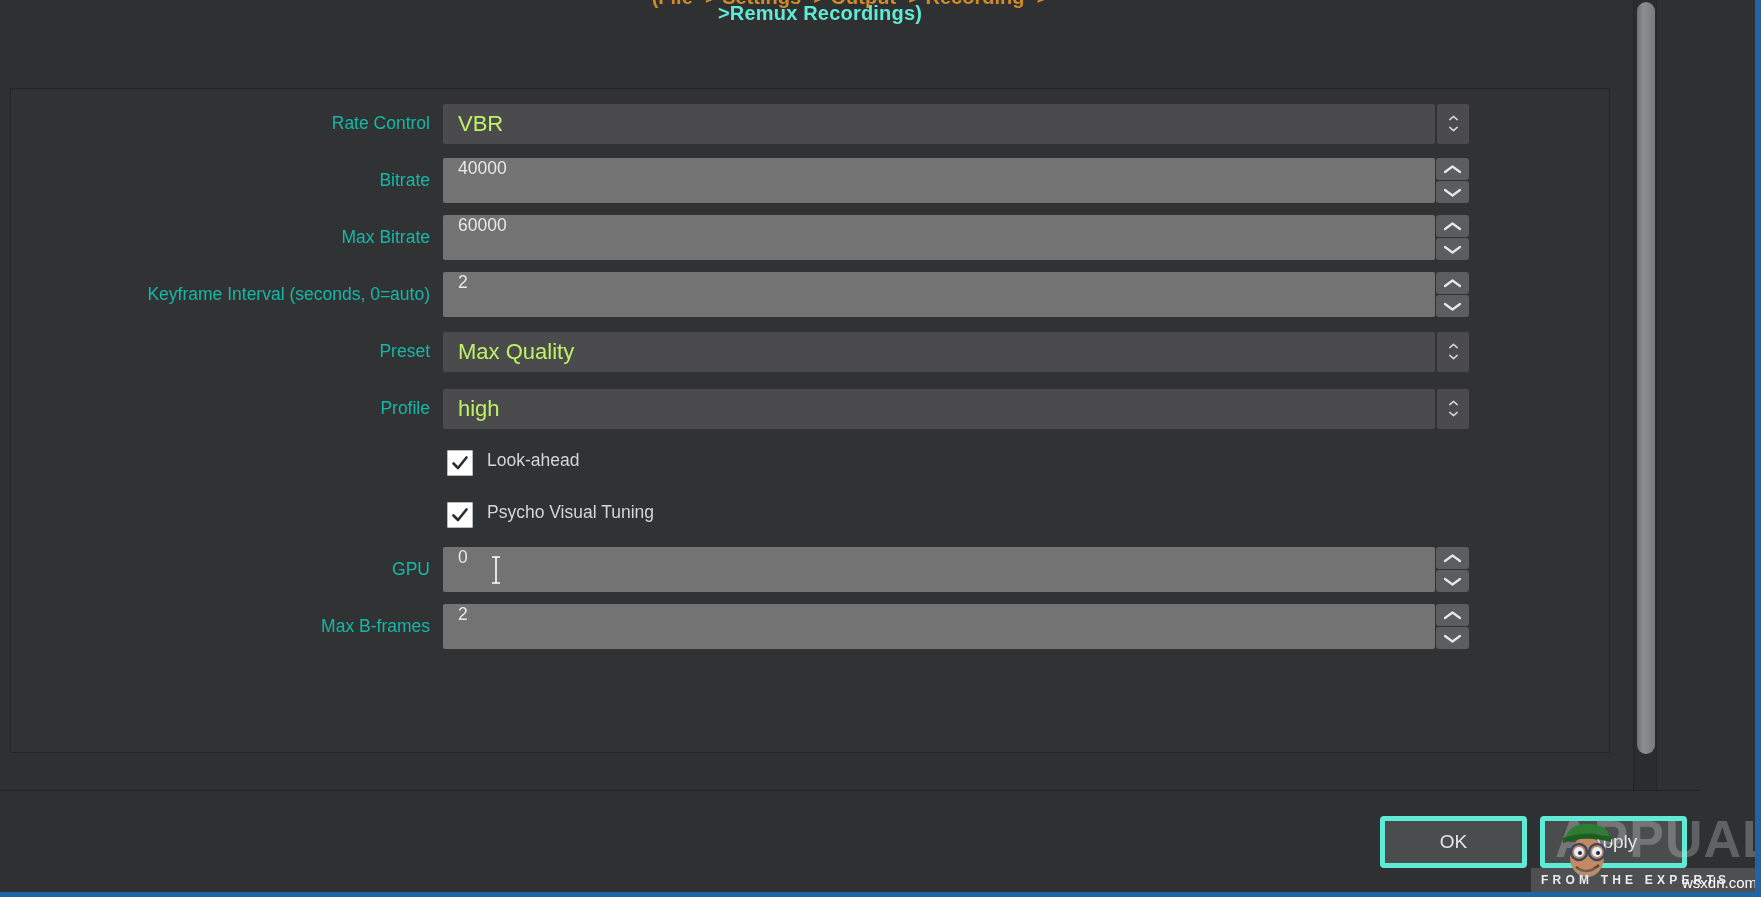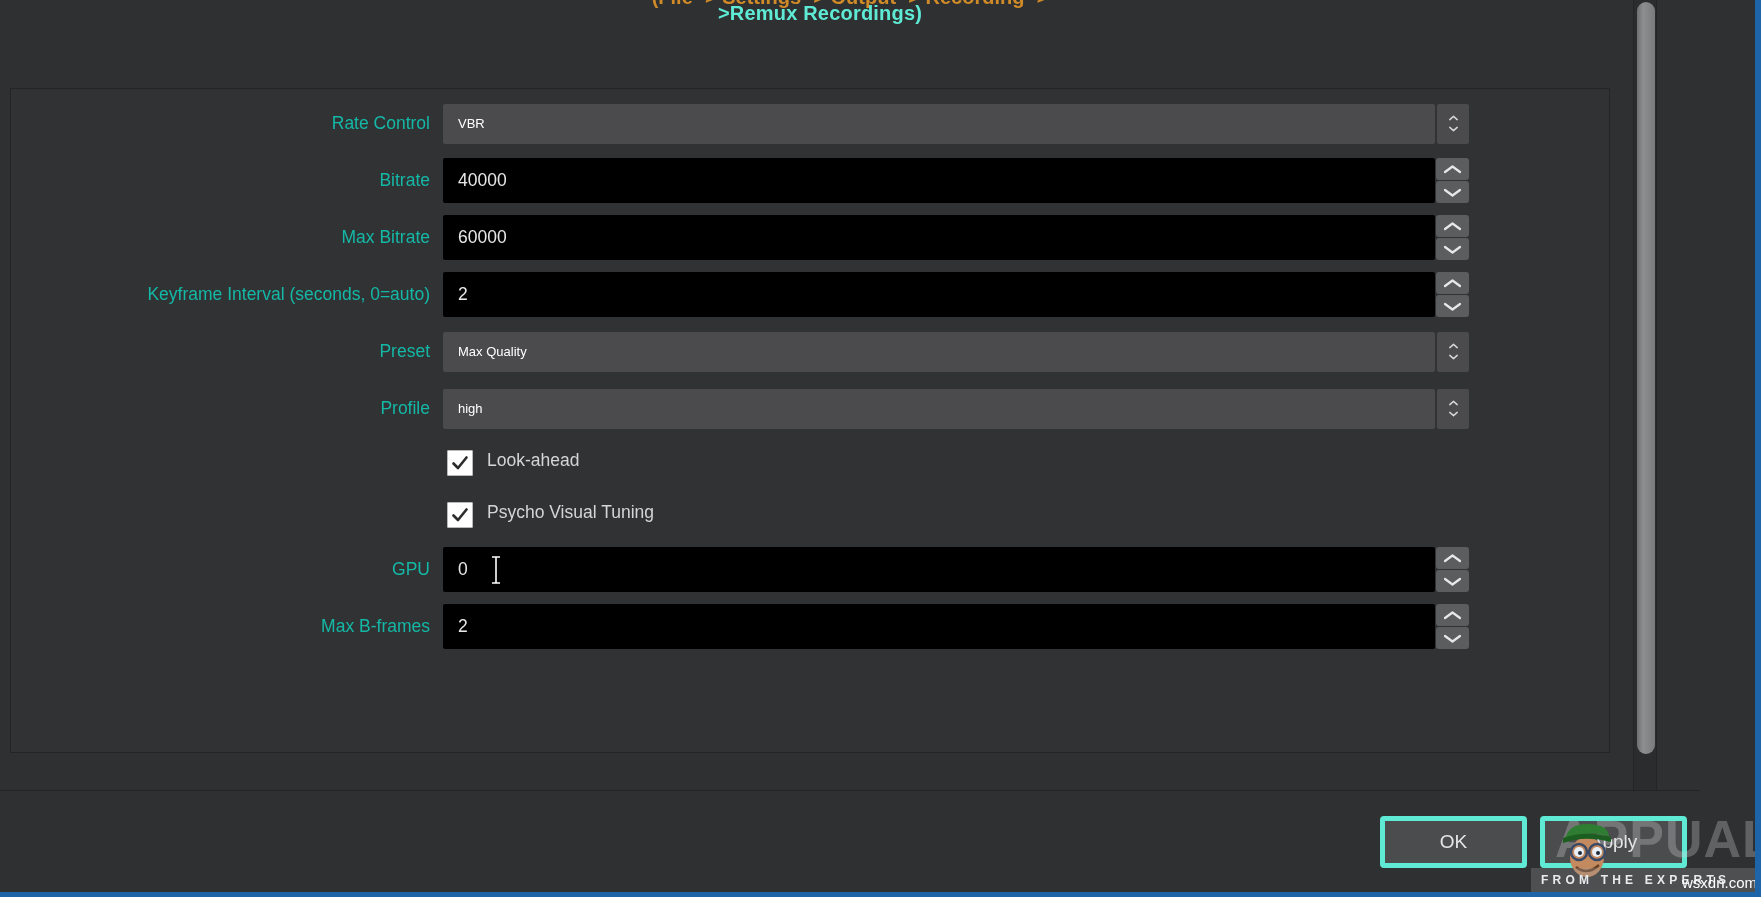--- a/index.html
+++ b/index.html
@@ -122,22 +122,22 @@
 
   
   .combo {
     flex: 1;
     background: #4b4b4e;
     border: none;
     border-radius: 2px;
     display: flex;
     align-items: center;
     padding-left: 15px;
-    font-size: 13px;
-    color: #ffffff;
+    font-size: 22px;
+    color: #bef264;
     height: 40px;
     align-self: center;
   }
   .combo-arrows {
     width: 32px;
     height: 40px;
     align-self: center;
     background: #4b4b4e;
     border-radius: 2px;
     margin-left: 2px;
@@ -148,25 +148,25 @@
     gap: 5px;
   }
   .combo-arrows .chev {
     width: 11px; height: 6px;
     display: block;
   }
 
   
   .spin {
     flex: 1;
-    background: #000000;
+    background: #737373;
     border: none;
     border-radius: 2px;
     display: flex;
-    align-items: center;
+    align-items: flex-start;
     padding-left: 15px;
     font-size: 17.5px;
     color: #e8e8e8;
     height: 45px;
     position: relative;
   }
   .spin-buttons {
     width: 33px;
     height: 45px;
     display: flex;

